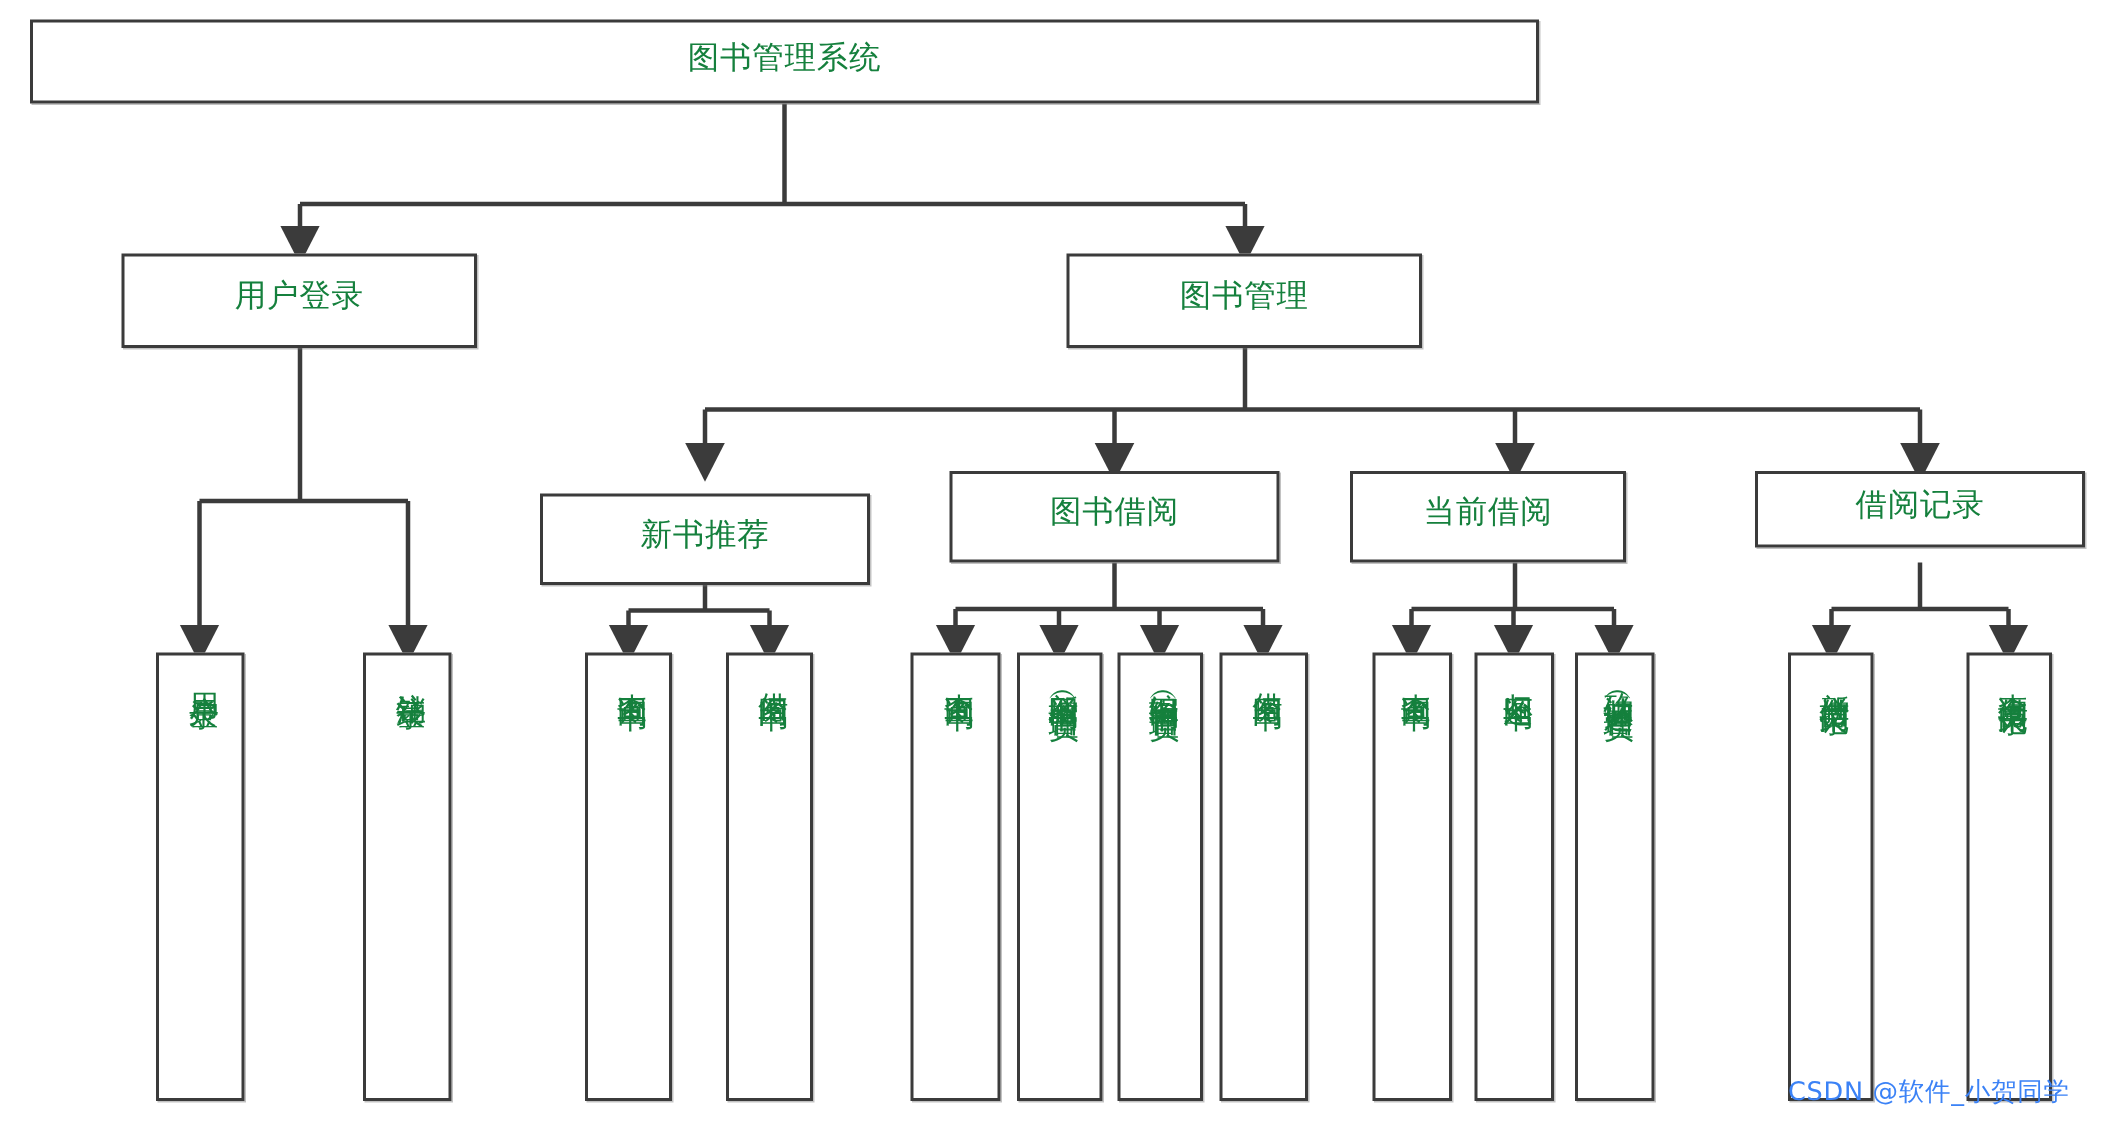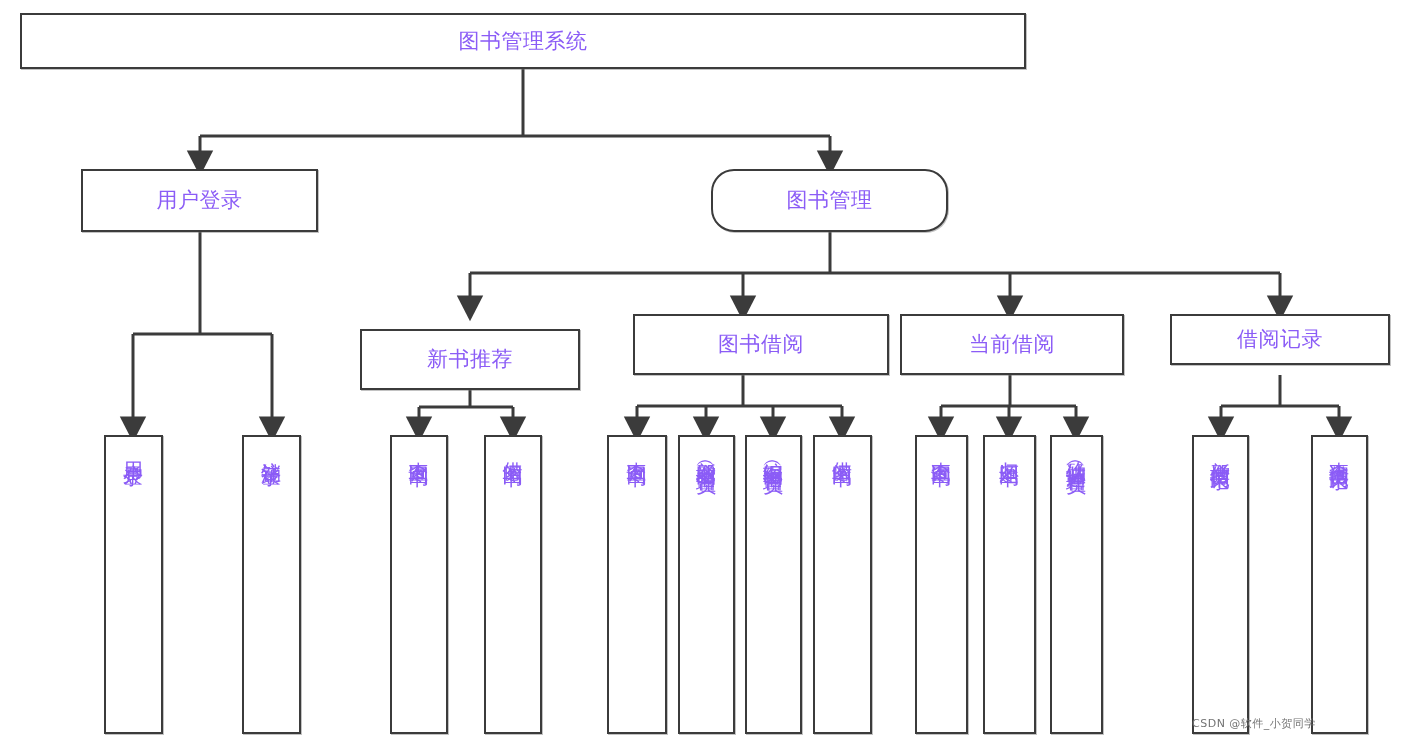--- a/index.html
+++ b/index.html
@@ -33,39 +33,40 @@
     border: 2.5px solid #3b3b3b;
     display: flex;
     align-items: center;
     justify-content: center;
     box-shadow: 1px 1px 0 rgba(120,120,120,0.45);
   }
   .node .lbl {
     font-size: 21px;
     line-height: 1.18;
     letter-spacing: 0.5px;
-    color: #8b5cf6;
+    color: #15803d;
     white-space: nowrap;
+    font-family: Liberation Mono, monospace;
   }
   .node.vert {
     align-items: flex-start;
     padding-top: 9px;
   }
   .node.vert .lbl {
     writing-mode: vertical-rl;
     text-orientation: upright;
     font-size: 20px;
     letter-spacing: 2px;
     white-space: nowrap;
     line-height: 1;
   }
   .watermark {
     position: absolute;
-    font-size: 11px;
-    color: #737373;
+    font-size: 17px;
+    color: #3b82f6;
     letter-spacing: 0.5px;
     white-space: nowrap;
     font-family: "DejaVu Sans", "Liberation Sans", sans-serif;
   }
 </style>
 </head>
 <body>
 
 <div id="canvas">
 
@@ -119,31 +120,31 @@
     </g>
   </svg>
 
   <div class="node" style="left:20px; top:13px; width:1006px; height:56px;">
     <span class="lbl">图书管理系统</span>
   </div>
 
   <div class="node" style="left:81px; top:169px; width:237px; height:63px;">
     <span class="lbl">用户登录</span>
   </div>
-  <div class="node" style="left:711px; top:169px; width:237px; height:63px;border-radius:23px;">
+  <div class="node" style="left:711px; top:169px; width:237px; height:63px;">
     <span class="lbl">图书管理</span>
   </div>
 
   <div class="node" style="left:360px; top:314px; width:220px; height:61px;margin-top:15px;">
     <span class="lbl">新书推荐</span>
   </div>
-  <div class="node" style="left:633px; top:314px; width:256px; height:61px;">
+  <div class="node" style="left:633px; top:314px; width:220px; height:61px;">
     <span class="lbl">图书借阅</span>
   </div>
-  <div class="node" style="left:900px; top:314px; width:224px; height:61px;">
+  <div class="node" style="left:900px; top:314px; width:184px; height:61px;">
     <span class="lbl">当前借阅</span>
   </div>
   <div class="node" style="left:1170px; top:314px; width:220px; height:51px;">
     <span class="lbl">借阅记录</span>
   </div>
 
   <div class="node vert" style="left:104px; top:435px; width:59px; height:299px; justify-content:center;">
     <span class="lbl">用户登录</span>
   </div>
   <div class="node vert" style="left:242px; top:435px; width:59px; height:299px; justify-content:center;">

